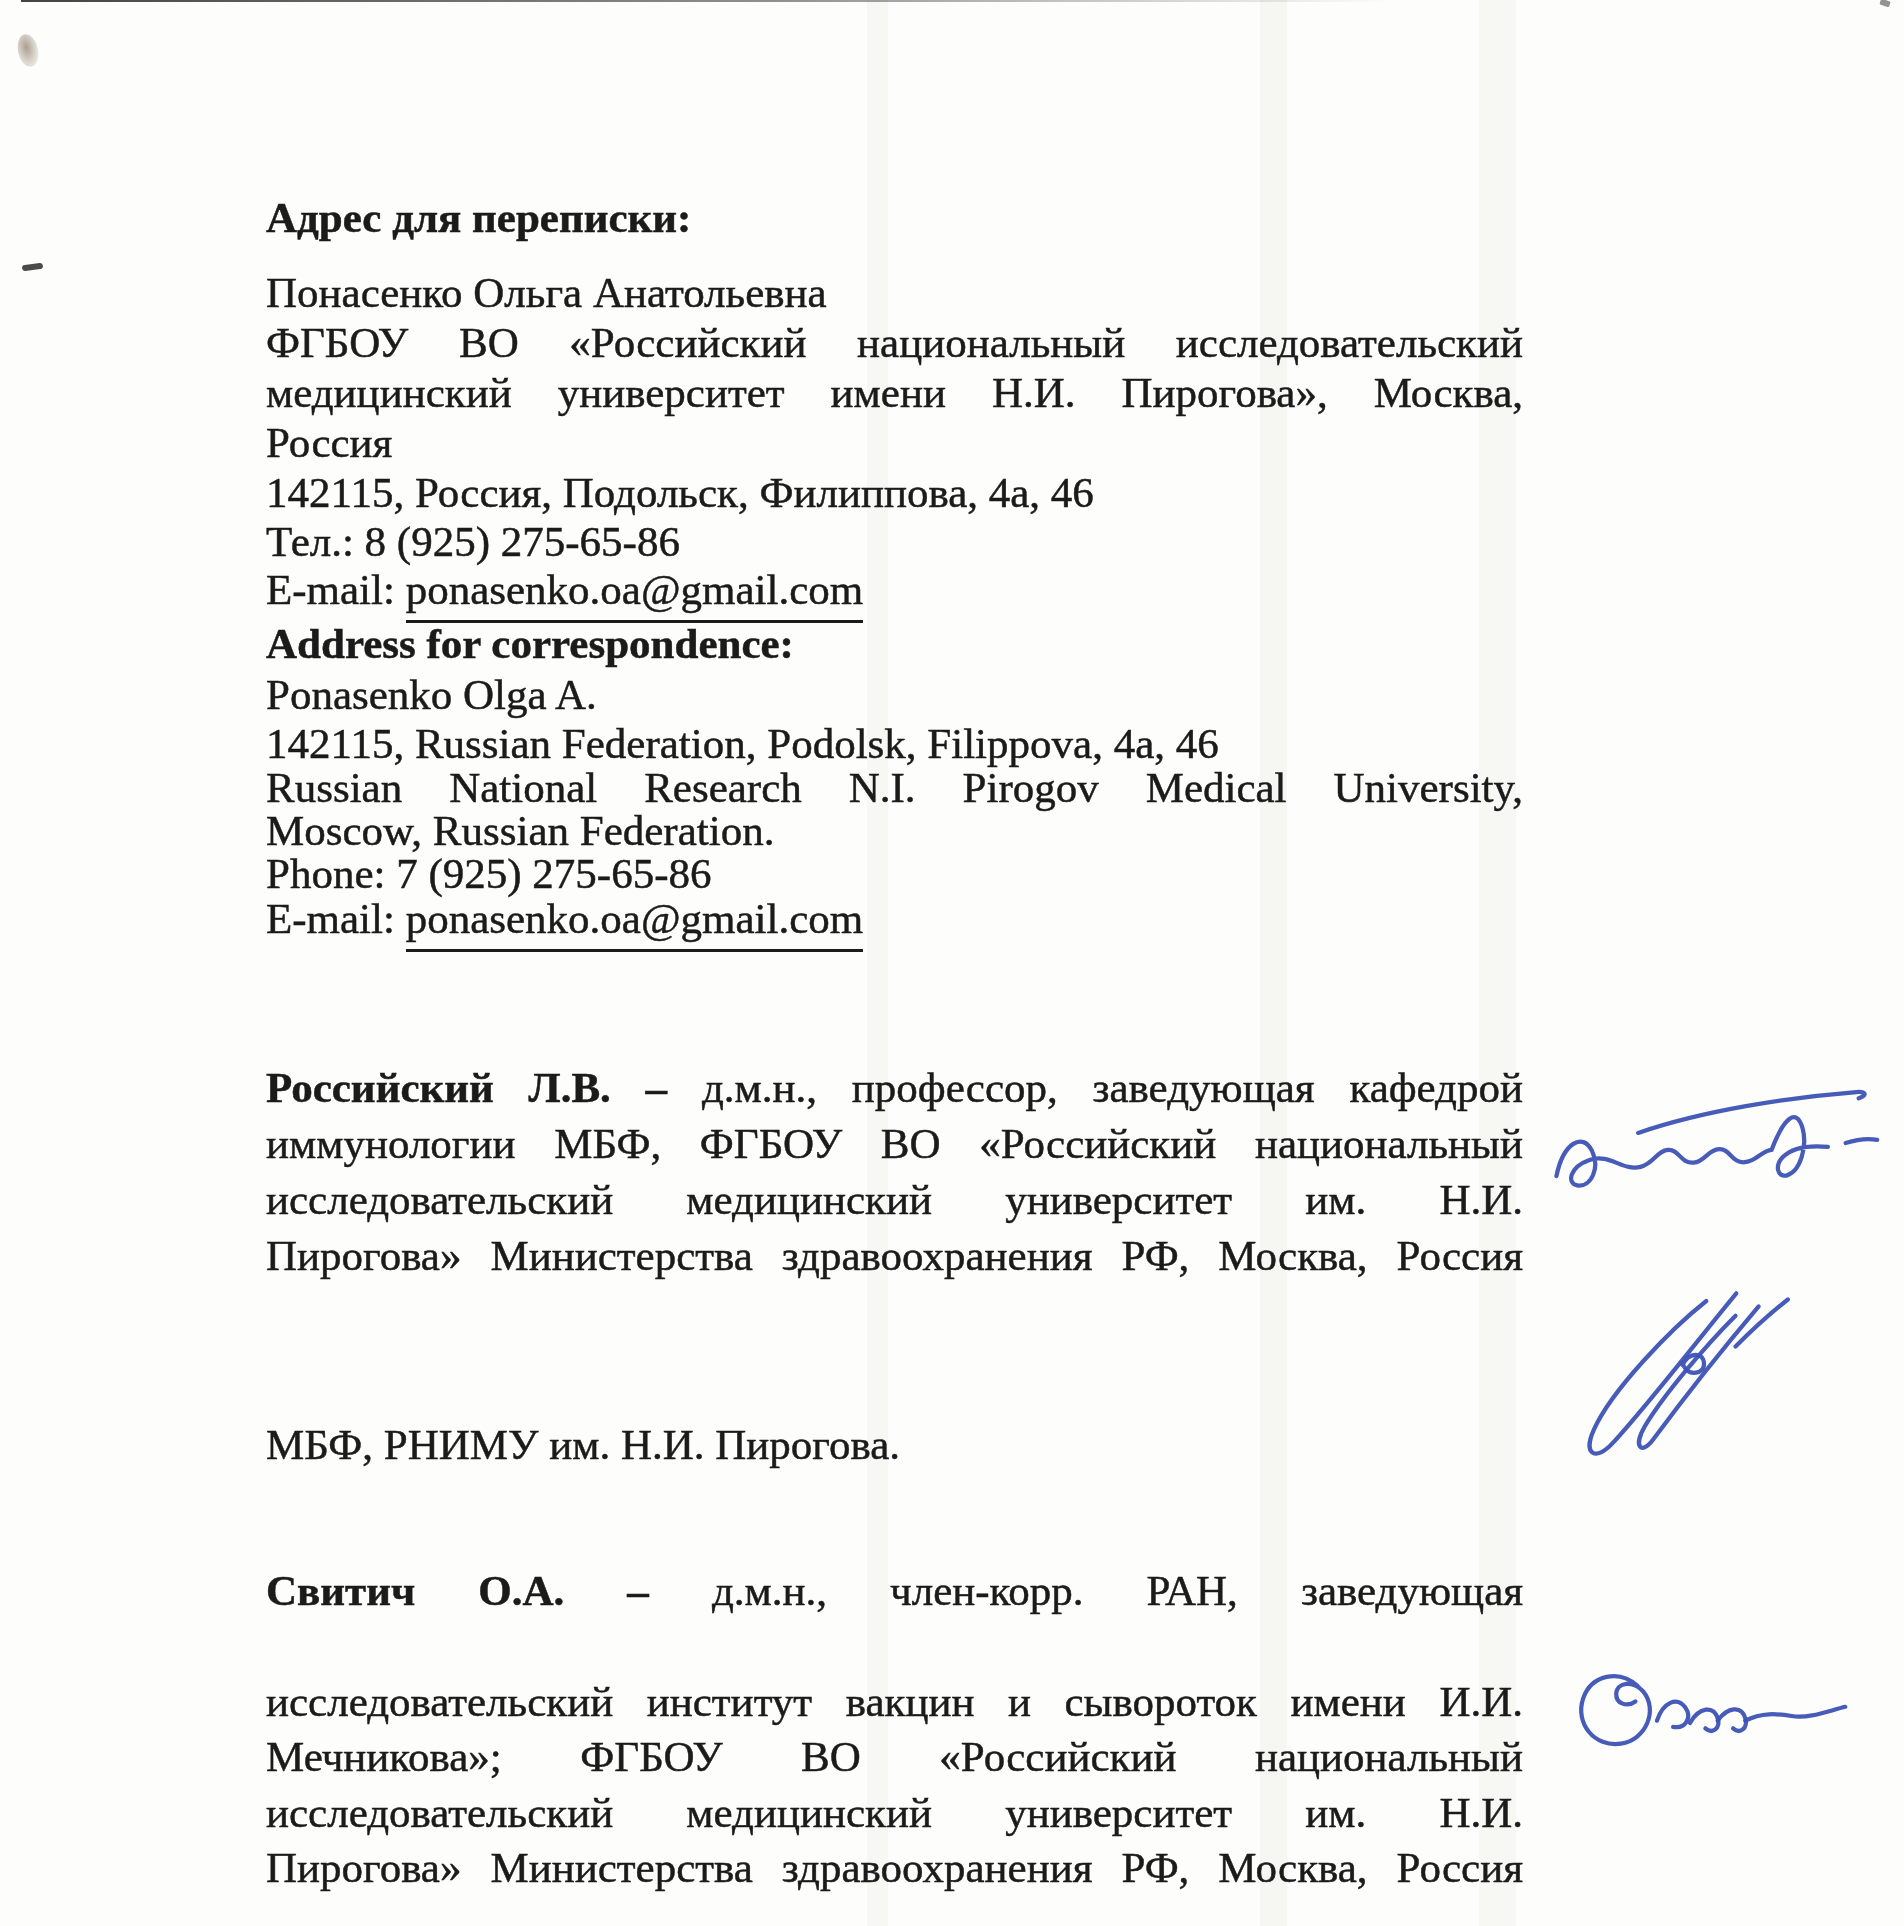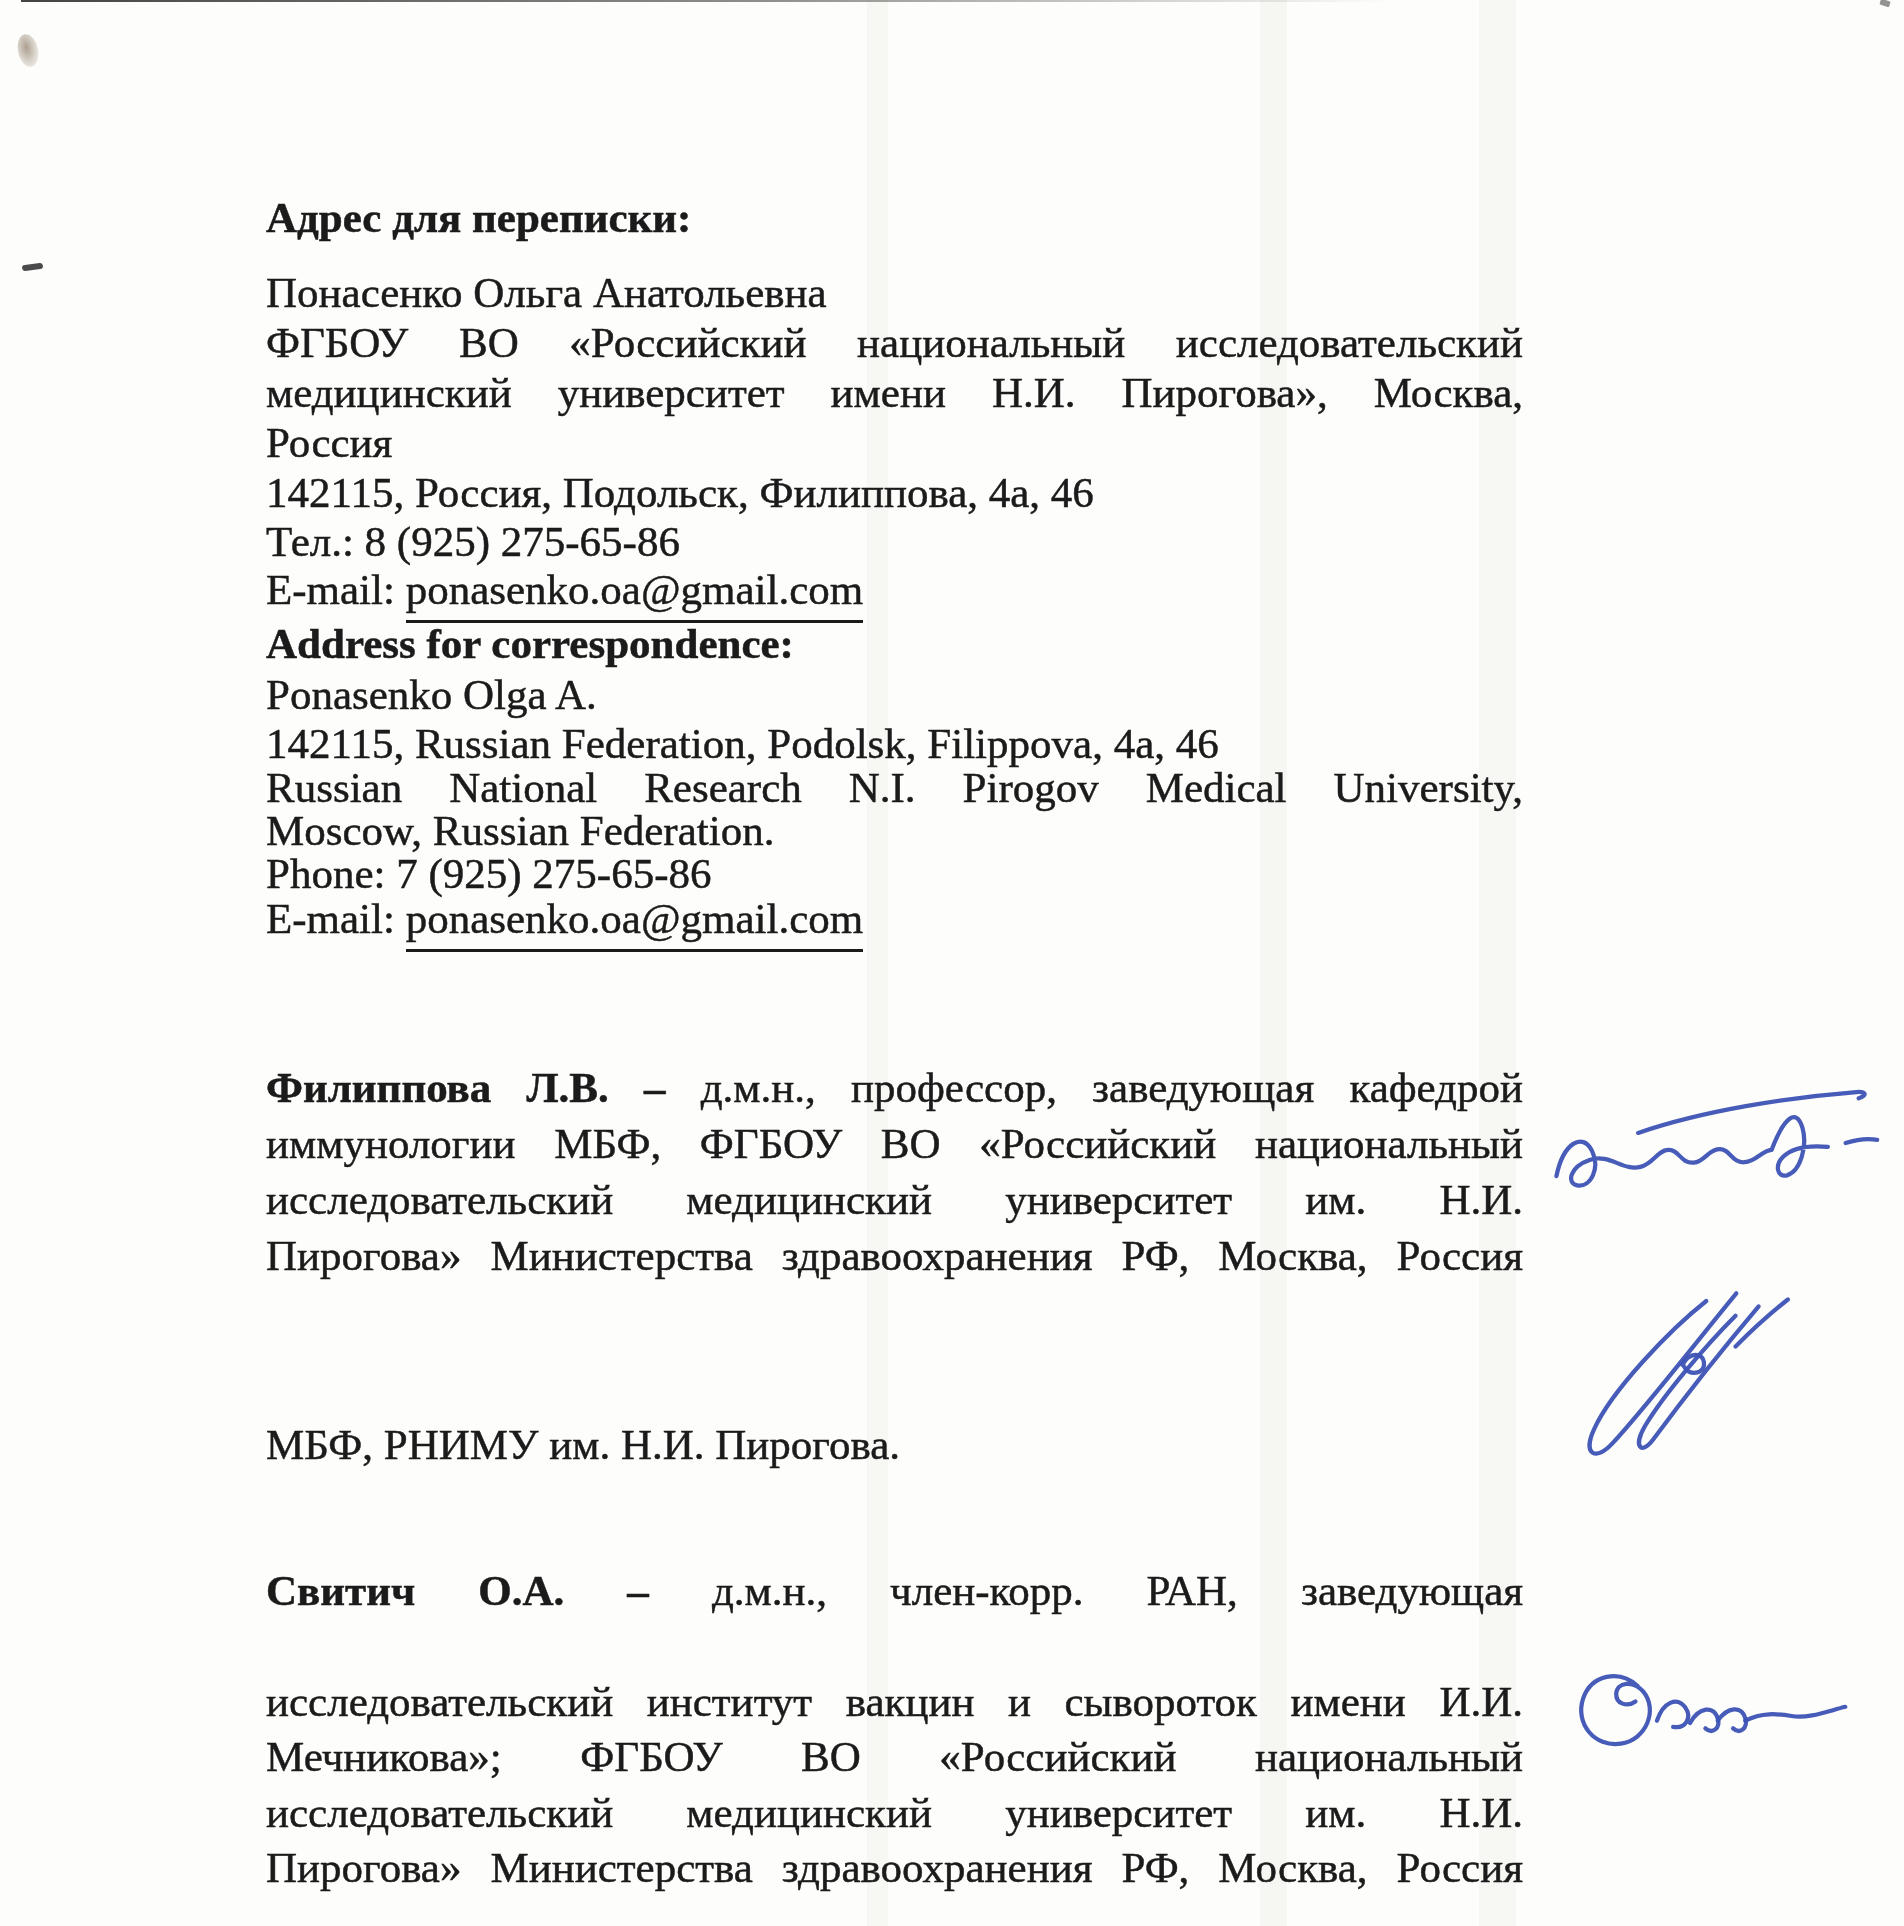--- a/index.html
+++ b/index.html
@@ -80,21 +80,21 @@
   <div class="line" style="top:672px">Ponasenko Olga A.</div>
   <div class="line" style="top:721px">142115, Russian Federation, Podolsk, Filippova, 4a, 46</div>
   <div class="line" style="top:808px">Moscow, Russian Federation.</div>
   <div class="line jl" style="top:765px">Russian National Research N.I. Pirogov Medical University,</div>
   <div class="line" style="top:851px">Phone: 7 (925) 275-65-86</div>
   <div class="line" style="top:896px">
     <span>E-mail: </span><span class="u">ponasenko.oa@gmail.com</span>
   </div>
 
   <div class="line jl" style="top:1065px">
-    <span class="b">Филиппова Л.В. –</span> <span>д.м.н., профессор, заведующая кафедрой</span>
+    <span class="b">Российский Л.В. –</span> <span>д.м.н., профессор, заведующая кафедрой</span>
   </div>
   <div class="line jl" style="top:1121px">иммунологии МБФ, ФГБОУ ВО «Российский национальный</div>
   <div class="line jl" style="top:1177px">исследовательский медицинский университет им. Н.И.</div>
   <div class="line jl" style="top:1233px">Пирогова» Министерства здравоохранения РФ, Москва, Россия</div>
 
   <div class="line" style="top:1422px">МБФ, РНИМУ им. Н.И. Пирогова.</div>
 
   <div class="line jl" style="top:1568px">
     <span class="b">Свитич О.А. –</span> <span>д.м.н., член-корр. РАН, заведующая</span>
   </div>

